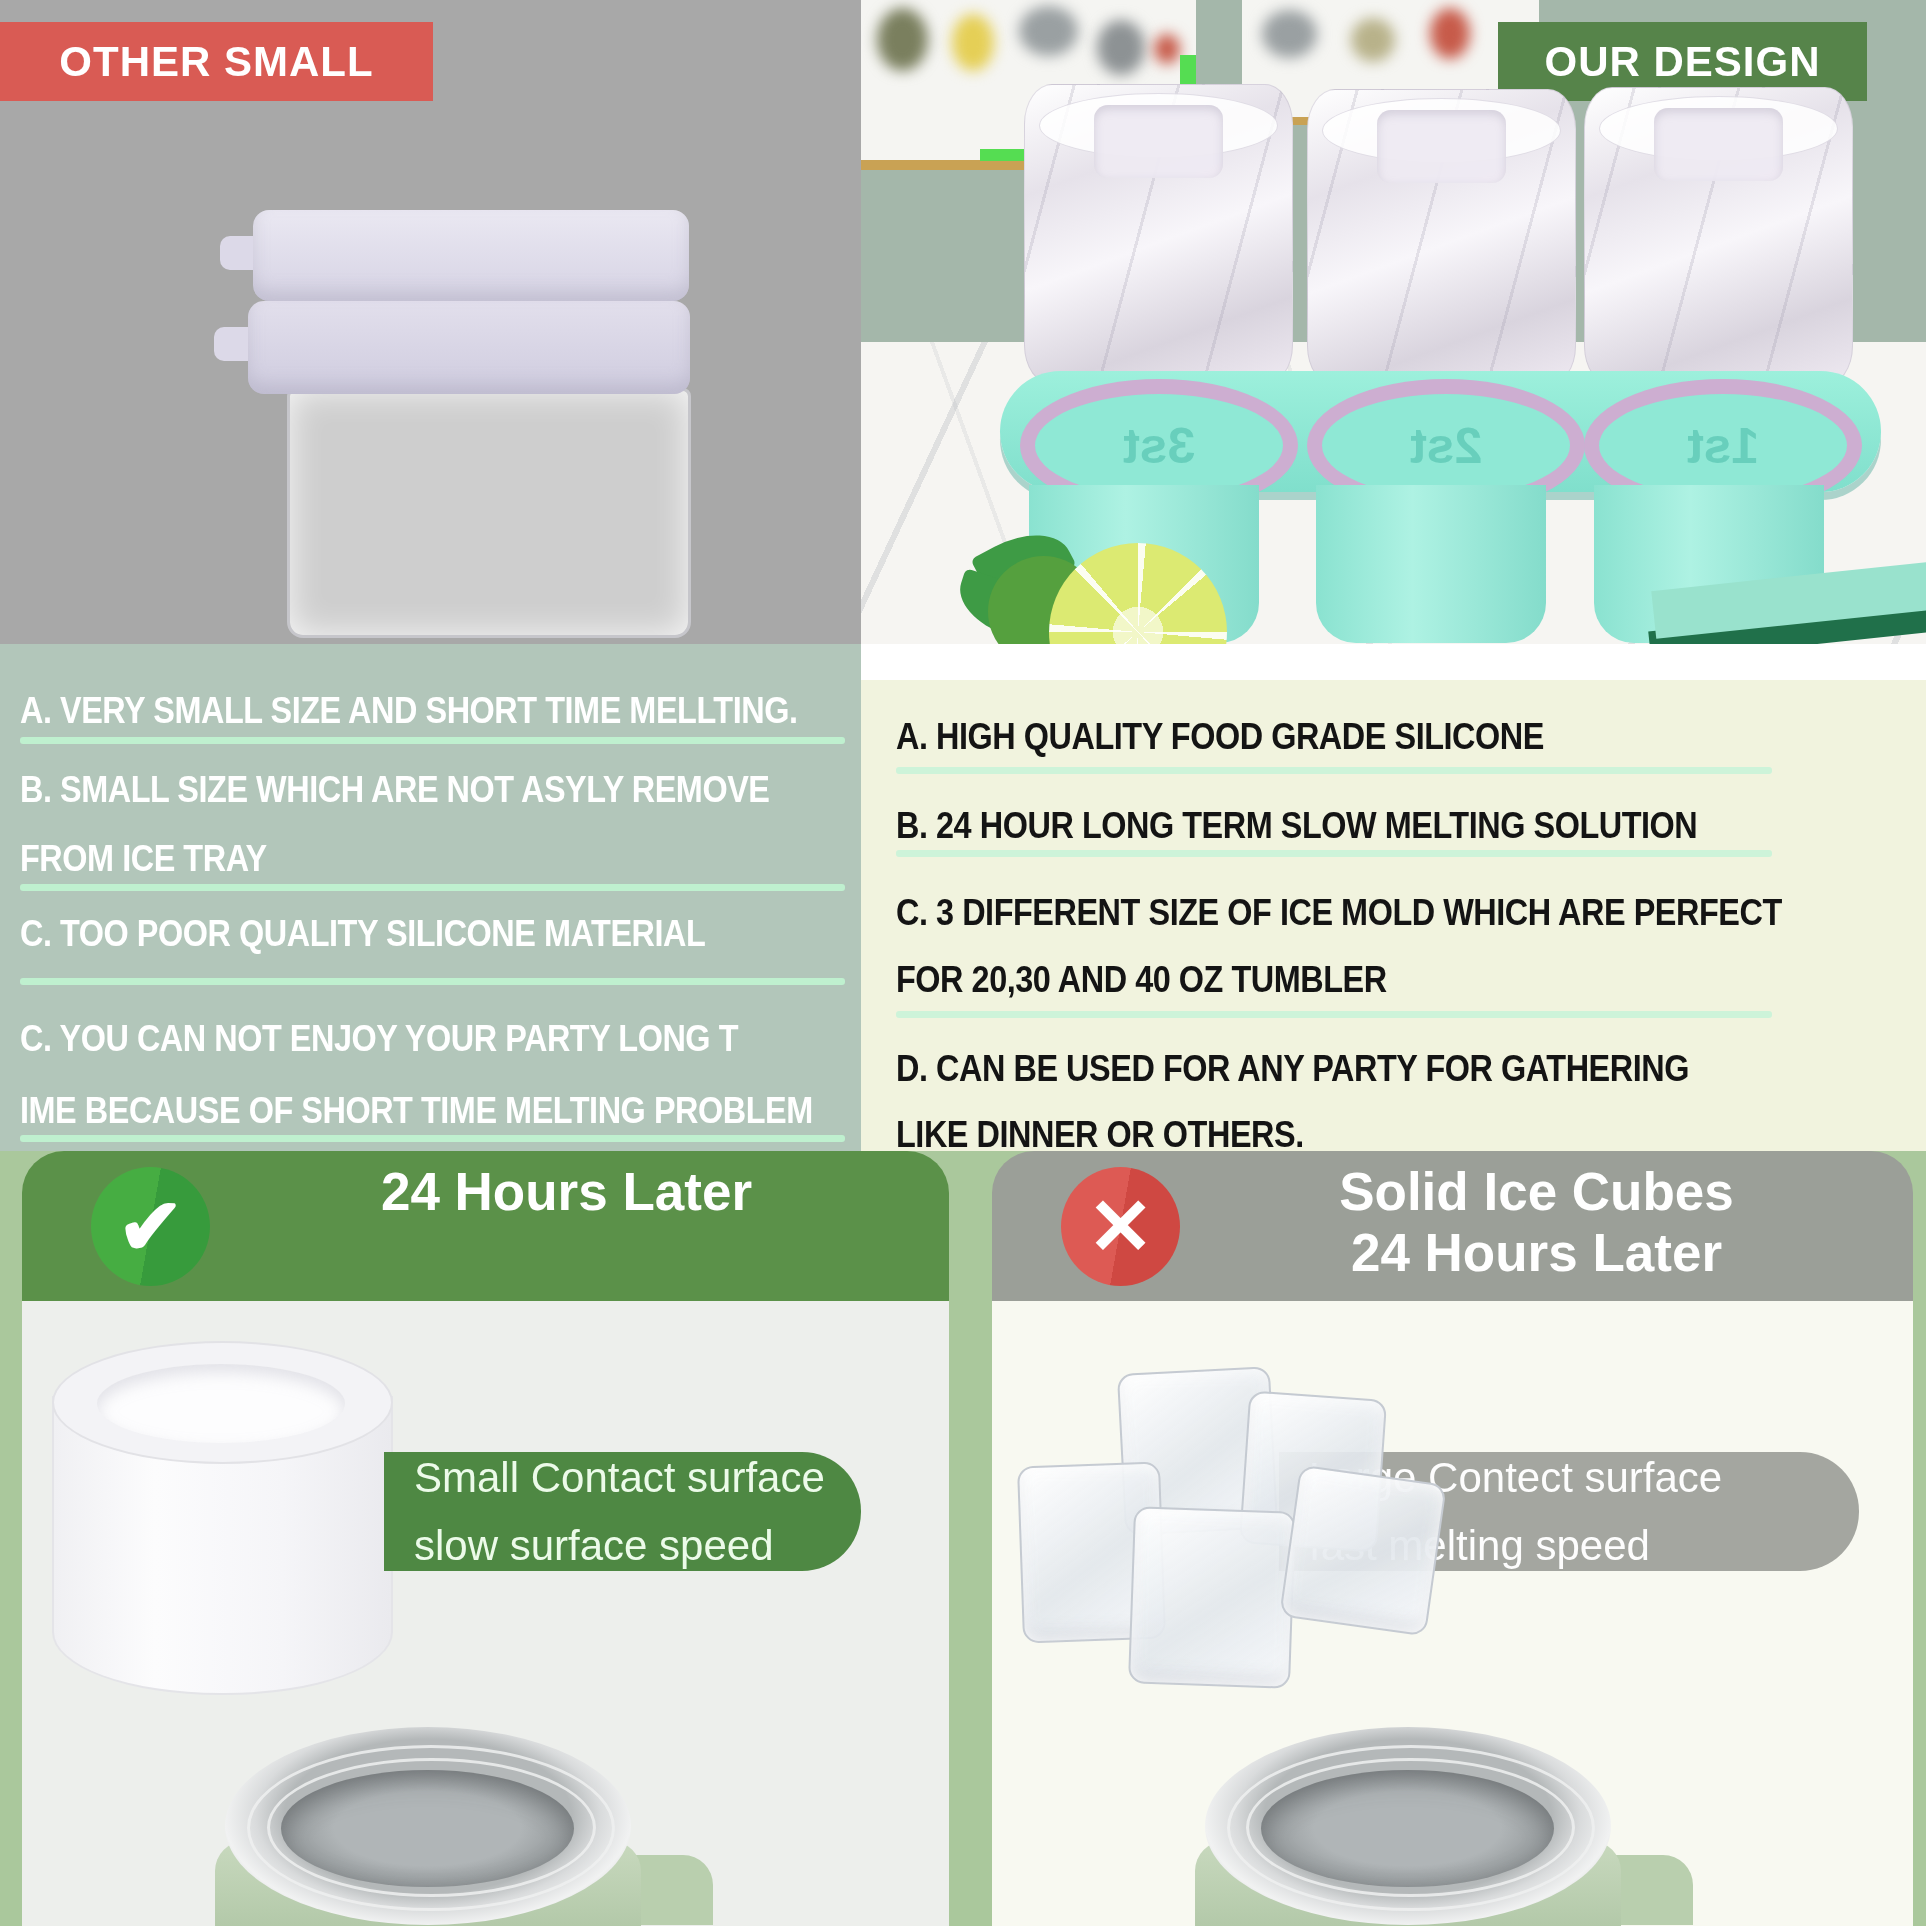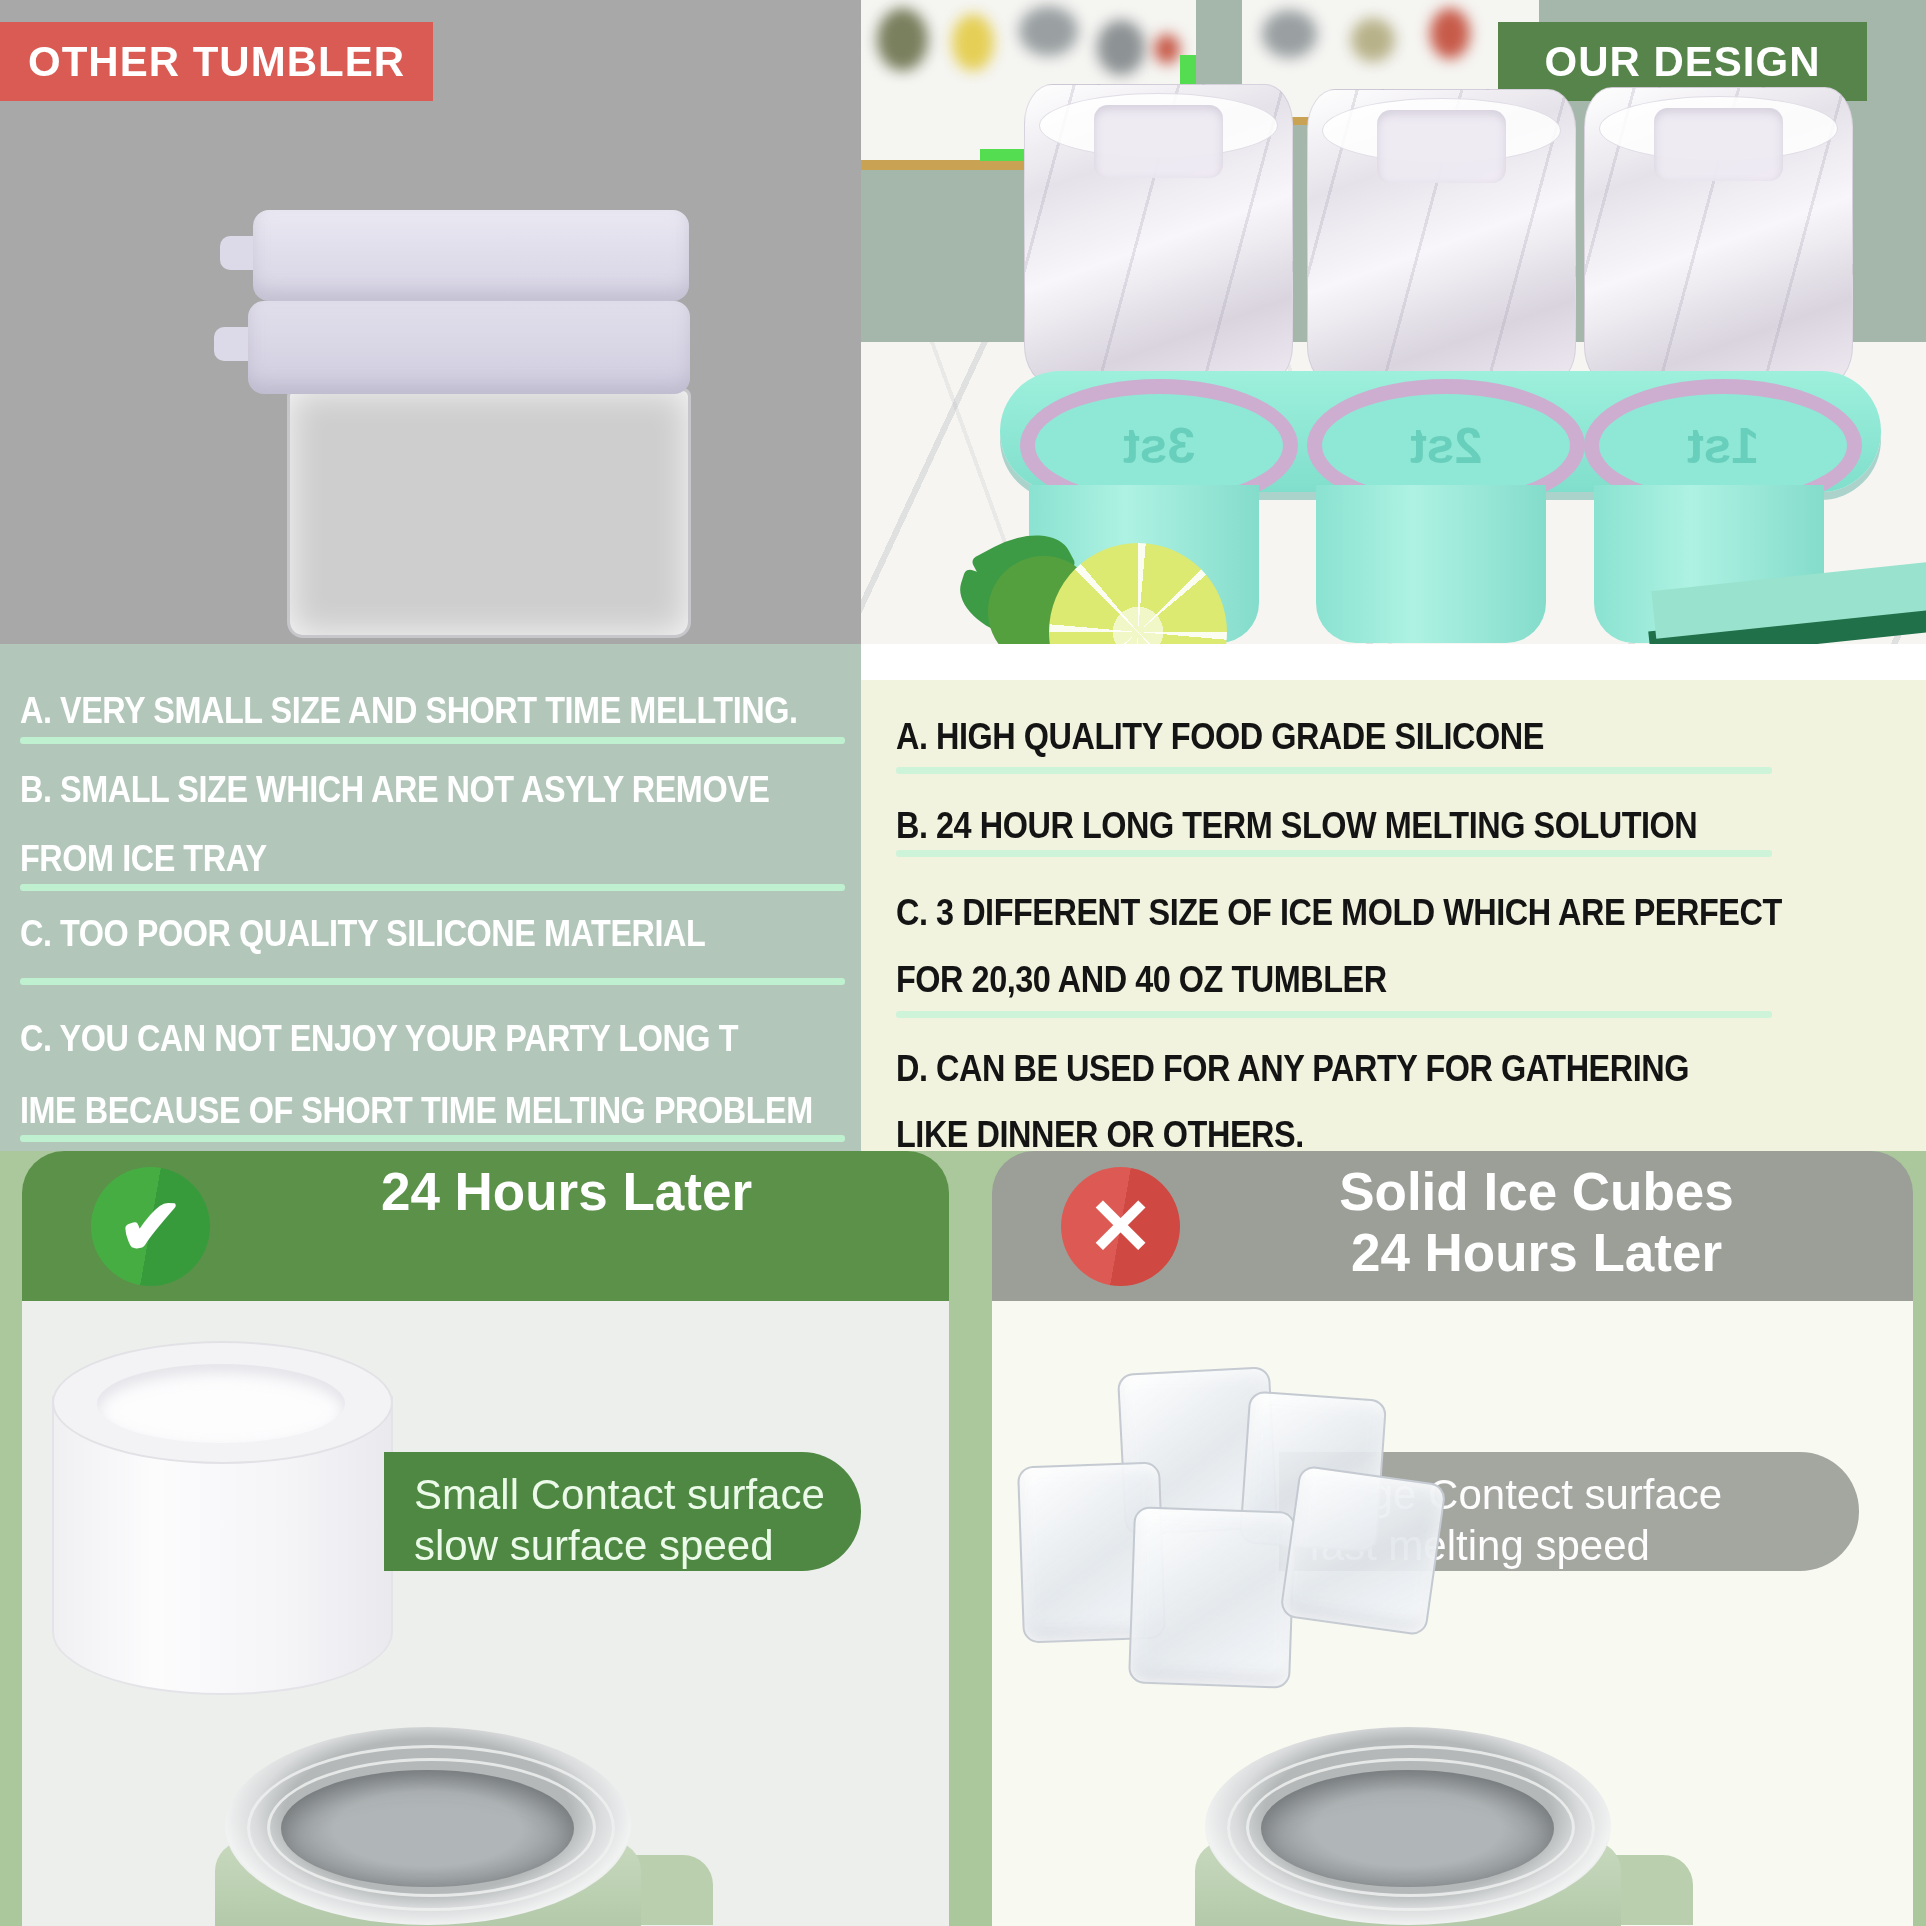--- a/index.html
+++ b/index.html
@@ -72,21 +72,21 @@
   .mark-circle{position:absolute;left:69px;top:16px;width:119px;height:119px;border-radius:50%;
     color:#fff;font-size:79px;font-weight:700;display:flex;align-items:center;justify-content:center;}
   #mark-check{background:linear-gradient(100deg,#46ad42 50%,#379b3c 50%);}
   #mark-cross{background:linear-gradient(100deg,#dd5a54 50%,#cf4842 50%);}
   .hdr-title{position:absolute;left:198px;top:10px;width:693px;text-align:center;
     color:#fff;font-size:53px;font-weight:700;line-height:61px;}
   .panel-content{position:absolute;left:0;top:150px;width:100%;height:625px;}
   #content-left{background:#edefec;}
   #content-right{background:#f8f9f1;}
   .cap{position:absolute;top:151px;height:119px;border-radius:0 59px 59px 0;
-    display:flex;flex-direction:column;justify-content:flex-end;padding-left:30px;box-sizing:border-box;
+    display:flex;flex-direction:column;justify-content:space-between;padding-left:30px;box-sizing:border-box;
     font-size:42px;line-height:51px;}
   #cap-left{left:362px;width:477px;background:#4e8843;color:#ecfbe9;}
   #cap-right{left:287px;width:580px;background:#a4a6a0;color:#fdfdfd;}
   
   #cyl-top{left:30px;top:40px;width:337px;height:119px;border-radius:50%;
     background:#f3f3f6;border:2px solid #e2e2e6;}
   #cyl-body{left:30px;top:95px;width:337px;height:297px;border:2px solid #e4e4e8;border-top:none;
     background:linear-gradient(90deg,#f0f0f3,#fcfcfd 30%,#f5f5f8 68%,#eaeaee);
     border-radius:0 0 168px 168px / 0 0 63px 63px;}
   #cyl-inner{left:75px;top:63px;width:248px;height:79px;border-radius:50%;
@@ -106,21 +106,21 @@
     box-shadow:inset 0 10px 24px rgba(60,64,66,.35);}
   .tum-handle{position:absolute;background:#b9cfae;border-radius:14px 30px 0 0;}
 </style>
 </head>
 <body>
 
 <div id="canvas">
 
   <div class="abs" id="top-left">
     <div class="abs badge" id="badge-other">
-      <span>OTHER TUMBLER</span>
+      <span>OTHER SMALL</span>
     </div>
 
     <div class="abs" id="bin"></div>
     <div class="abs tray-tab" style="left:220px;top:236px;width:44px;height:34px;"></div>
     <div class="abs tray-tab" style="left:214px;top:327px;width:44px;height:34px;"></div>
     <div class="abs tray" style="left:253px;top:210px;width:436px;height:91px;"></div>
     <div class="abs tray" style="left:248px;top:301px;width:442px;height:93px;background:linear-gradient(#e2dfec,#cfccdf);"></div>
   </div>
 
   <div class="abs" id="top-right">

